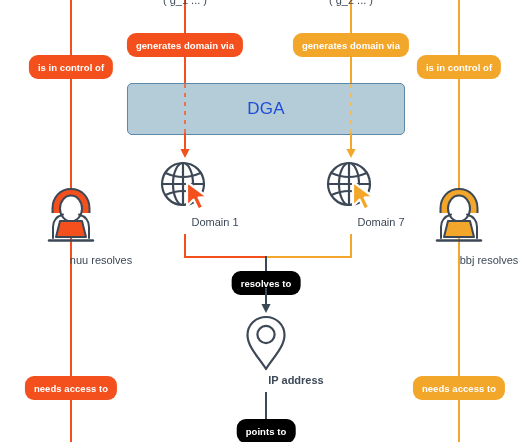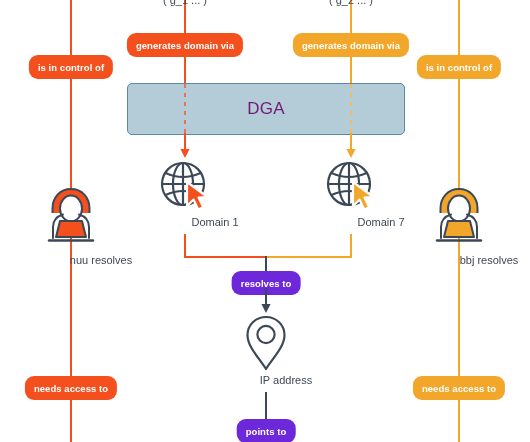--- a/index.html
+++ b/index.html
@@ -42,34 +42,34 @@
     color: #ffffff;
     font-size: 9.5px;
     font-weight: bold;
     white-space: nowrap;
     letter-spacing: 0.05px;
     transform: translateX(-50%);
     box-sizing: border-box;
   }
   .pill.red   { background: #f4501e; }
   .pill.amber { background: #f2a62a; }
-  .pill.dark  { background: #6d28d9; }
+  .pill.dark  { background: #000000; }
 
   
   .dga-box {
     position: absolute;
     border: 1.5px solid #5b87a8;
     background: #b4cbd8;
     border-radius: 5px;
     display: flex;
     align-items: center;
     justify-content: center;
   }
   .dga-label {
-    color: #701a75;
+    color: #1d4ed8;
     font-size: 17px;
     font-weight: normal;
     letter-spacing: 0.3px;
   }
   .dash-seg {
     position: absolute;
     width: 2px;
     top: 0;
     bottom: 0;
   }
@@ -189,21 +189,21 @@
     <line x1="9" y1="0" x2="9" y2="18" stroke="#3c4856" stroke-width="2"></line>
     <polygon points="9,25 4.4,16 13.6,16" fill="#3c4856"></polygon>
   </svg>
 
   <div class="icon-wrap" style="left:266px; top:313px;">
     <svg width="48" height="60" viewBox="0 0 48 60">
       <path d="M24 4 C13.5 4 5.5 12 5.5 22.2 C5.5 34 18 46 24 56 C30 46 42.5 34 42.5 22.2 C42.5 12 34.5 4 24 4 Z" fill="none" stroke="#3c4856" stroke-width="2.2" stroke-linejoin="round"></path>
       <circle cx="24" cy="21.5" r="8.6" fill="none" stroke="#3c4856" stroke-width="2.2"></circle>
     </svg>
   </div>
-  <div class="caption" style="left:256px; top:374px;">IP address</div>
+  <div class="caption" style="left:266px; top:374px;font-weight:bold;">IP address</div>
 
   <div class="abs" style="left:265px; top:392px; width:2px; height:50px; background:#3c4856;"></div>
 
   <div class="pill dark" style="left:266px; top:419px;">points to</div>
 
   <div class="icon-wrap" style="left:71px; top:186px;">
     <svg width="64" height="62" viewBox="0 0 64 62">
 
       <path d="M32 3 C21 3 13.5 11.5 13.5 22.5 L13.5 27 L50.5 27 L50.5 22.5 C50.5 11.5 43 3 32 3 Z" fill="#f4501e"></path>
 

